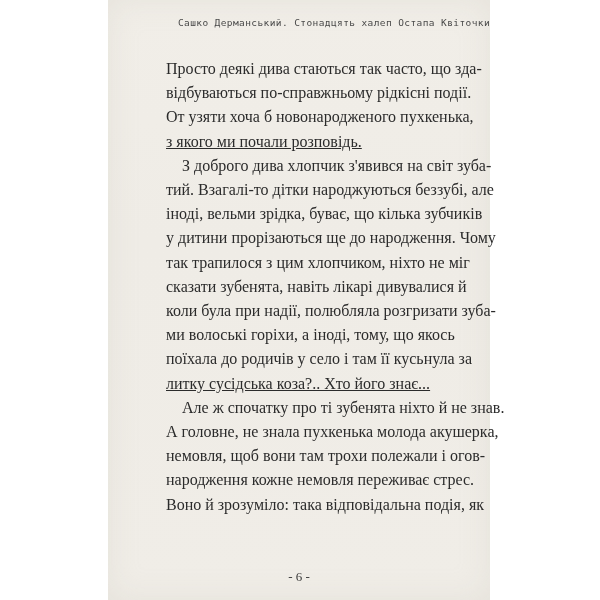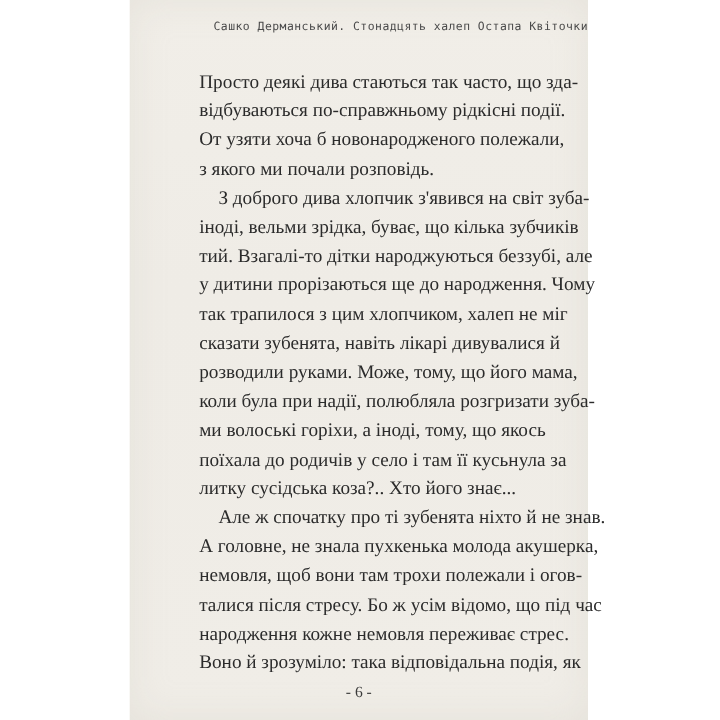--- a/index.html
+++ b/index.html
@@ -15,49 +15,47 @@
     position: absolute; left: 0; right: 0; top: 17px; text-align: right;
     font-family: "DejaVu Sans Mono", monospace; font-size: 9.5px; color: #4a4a4a;
     letter-spacing: 0.4px;
   }
   .body-text {
     position: absolute; left: 58px; top: 57px; width: 286px;
     font-family: "Liberation Serif", serif; font-size: 16px; line-height: 24.2px;
     color: #2b2b2b;
   }
   .line { display: block; white-space: nowrap; text-align: justify; text-align-last: justify; }
-  .line.last { text-align-last: left; }
+  .line.last { text-align-last: left; text-decoration: underline; }
   .line.indent { padding-left: 16px; }
   .page-number {
     position: absolute; left: 0; right: 0; top: 569px; text-align: center;
     font-family: "Liberation Serif", serif; font-size: 13px; color: #3a3a3a;
   }
 </style>
 </head>
 <body>
 
 <div class="page">
   <div class="running-head">Сашко Дерманський. Стонадцять халеп Остапа Квіточки</div>
   <div class="body-text" id="body-text">
       <span class="line">Просто деякі дива стаються так часто, що зда-</span>
       <span class="line">відбуваються по-справжньому рідкісні події.</span>
-      <span class="line">От узяти хоча б новонародженого полежали,</span>
+      <span class="line">От узяти хоча б новонародженого пухкенька,</span>
       <span class="line last">з якого ми почали розповідь.</span>
       <span class="line indent">З доброго дива хлопчик з'явився на світ зуба-</span>
+      <span class="line">тий. Взагалі-то дітки народжуються беззубі, але</span>
       <span class="line">іноді, вельми зрідка, буває, що кілька зубчиків</span>
-      <span class="line">тий. Взагалі-то дітки народжуються беззубі, але</span>
       <span class="line">у дитини прорізаються ще до народження. Чому</span>
-      <span class="line">так трапилося з цим хлопчиком, халеп не міг</span>
+      <span class="line">так трапилося з цим хлопчиком, ніхто не міг</span>
       <span class="line">сказати зубенята, навіть лікарі дивувалися й</span>
-      <span class="line">розводили руками. Може, тому, що його мама,</span>
       <span class="line">коли була при надії, полюбляла розгризати зуба-</span>
       <span class="line">ми волоські горіхи, а іноді, тому, що якось</span>
       <span class="line">поїхала до родичів у село і там її кусьнула за</span>
       <span class="line last">литку сусідська коза?.. Хто його знає...</span>
       <span class="line indent">Але ж спочатку про ті зубенята ніхто й не знав.</span>
       <span class="line">А головне, не знала пухкенька молода акушерка,</span>
       <span class="line">немовля, щоб вони там трохи полежали і огов-</span>
-      <span class="line">талися після стресу. Бо ж усім відомо, що під час</span>
       <span class="line">народження кожне немовля переживає стрес.</span>
       <span class="line">Воно й зрозуміло: така відповідальна подія, як</span>
     </div>
   <div class="page-number">- 6 -</div>
 </div>
 
 </body></html>

